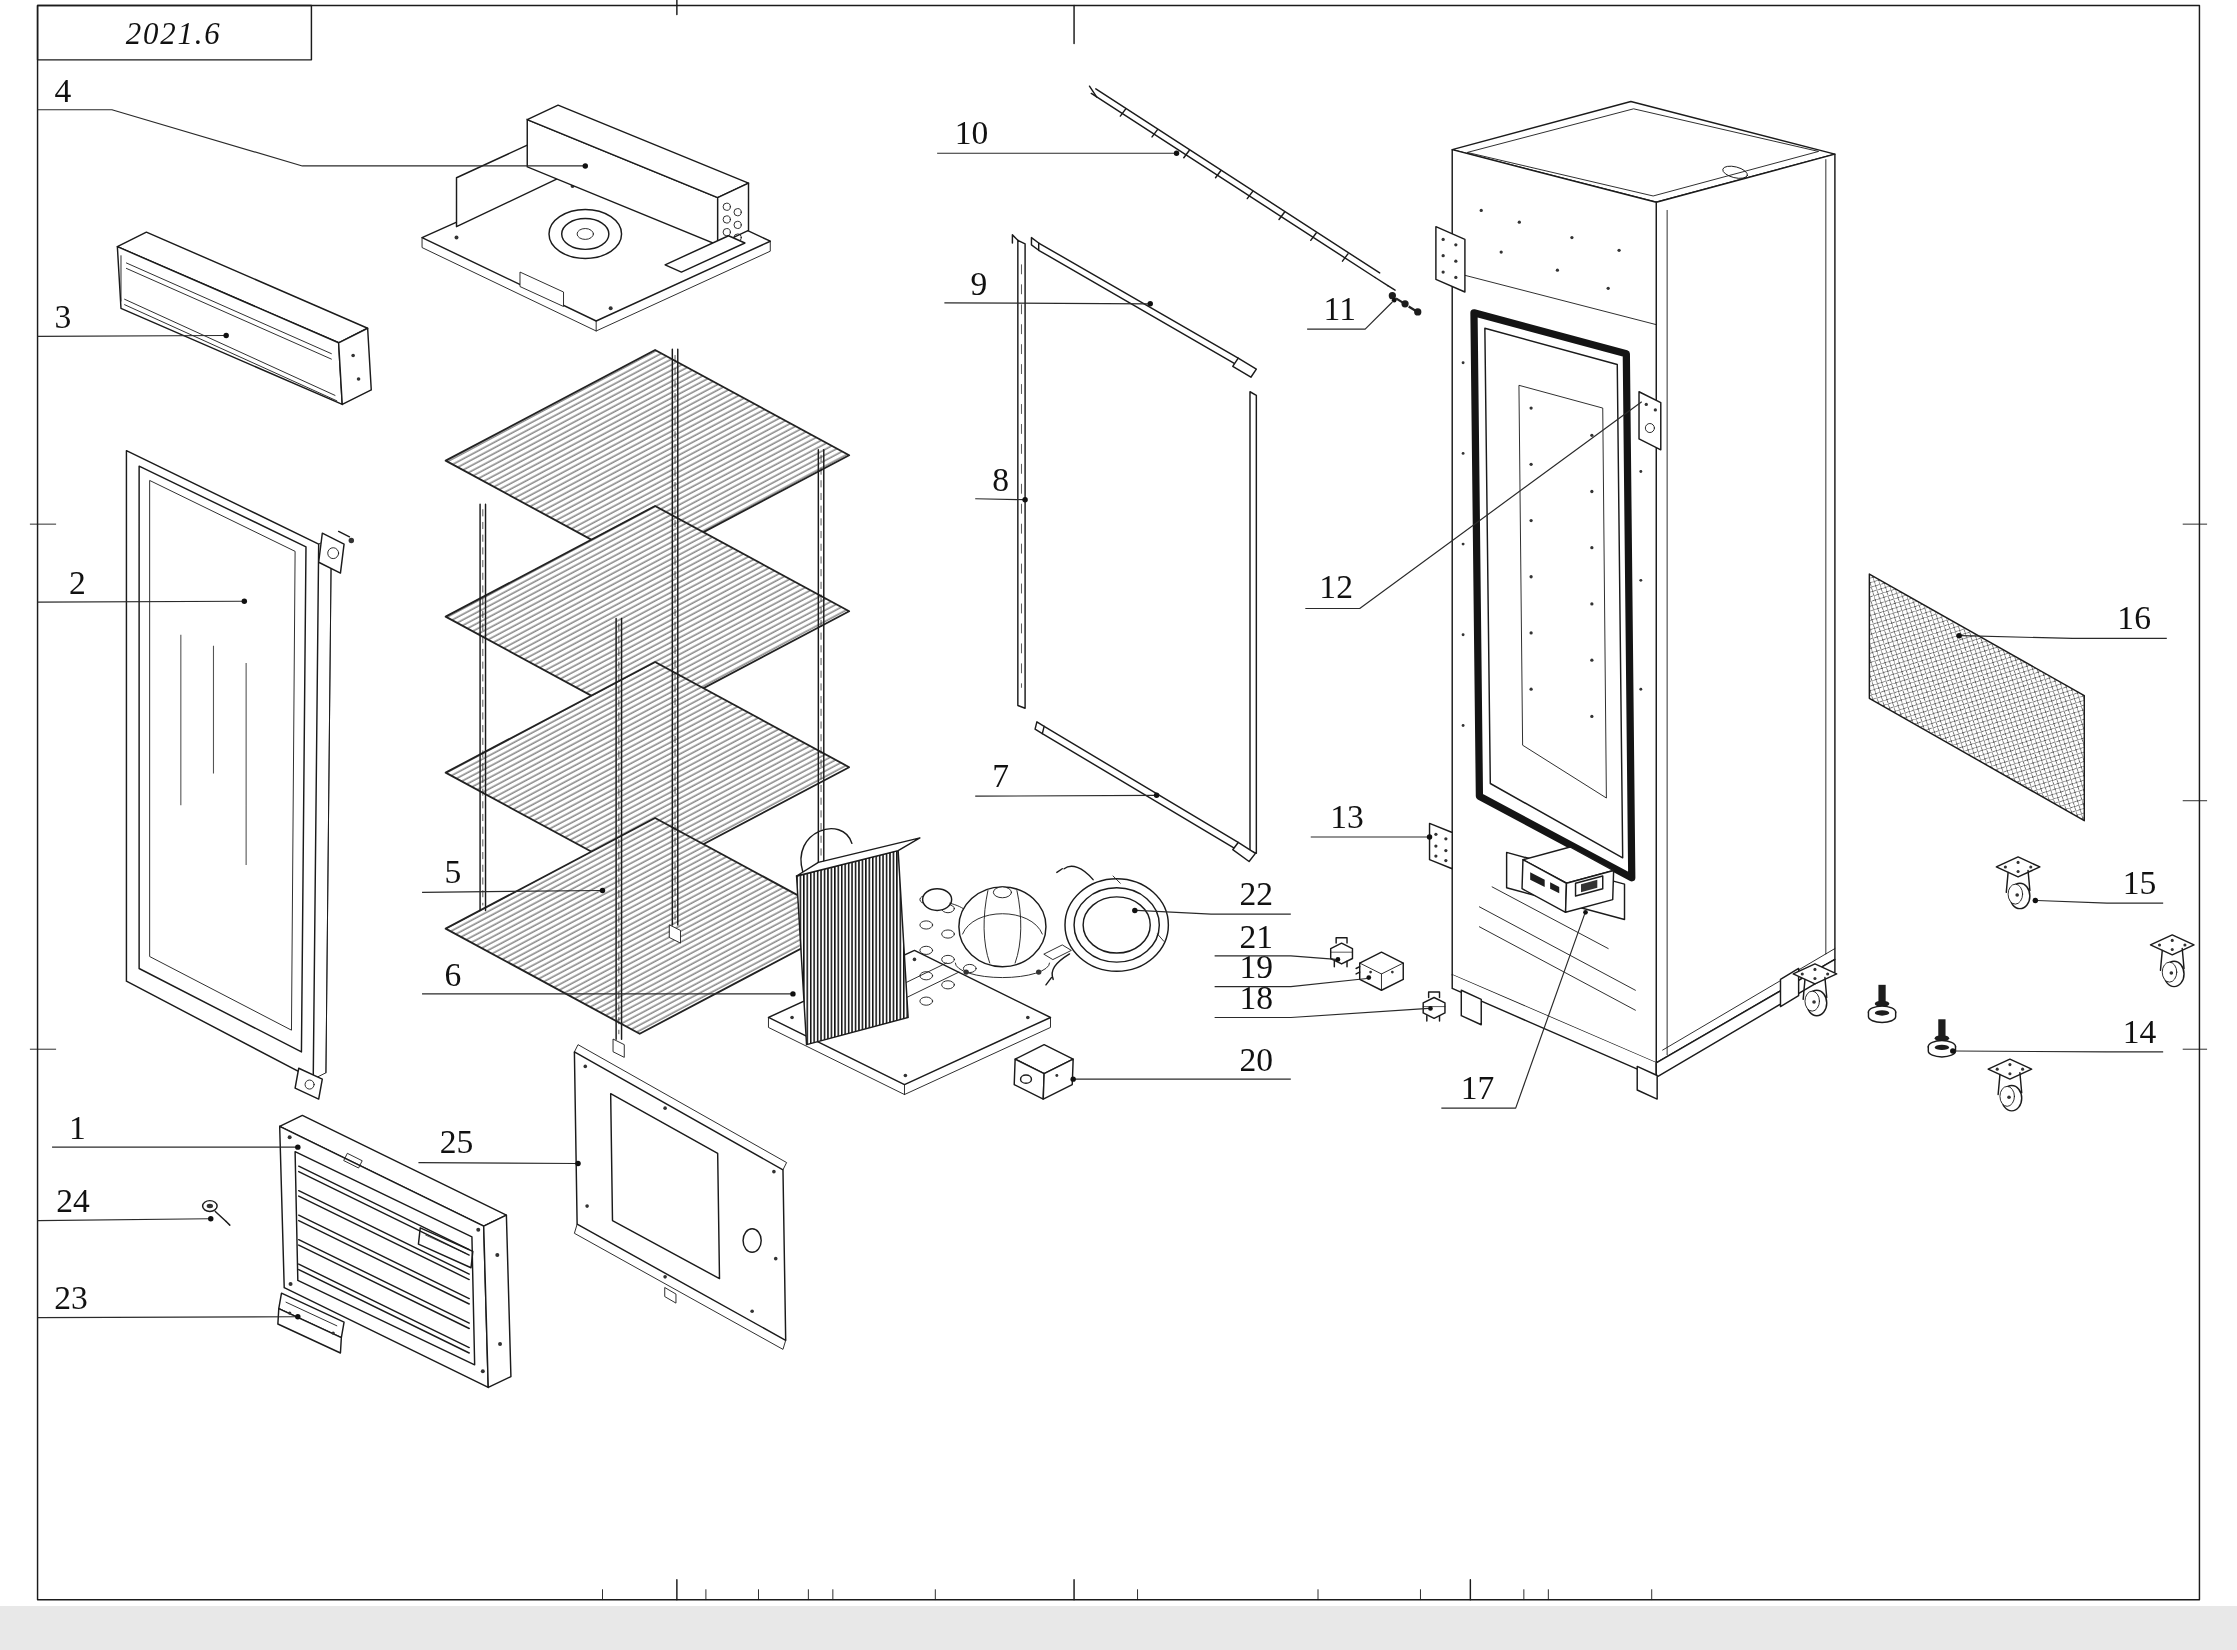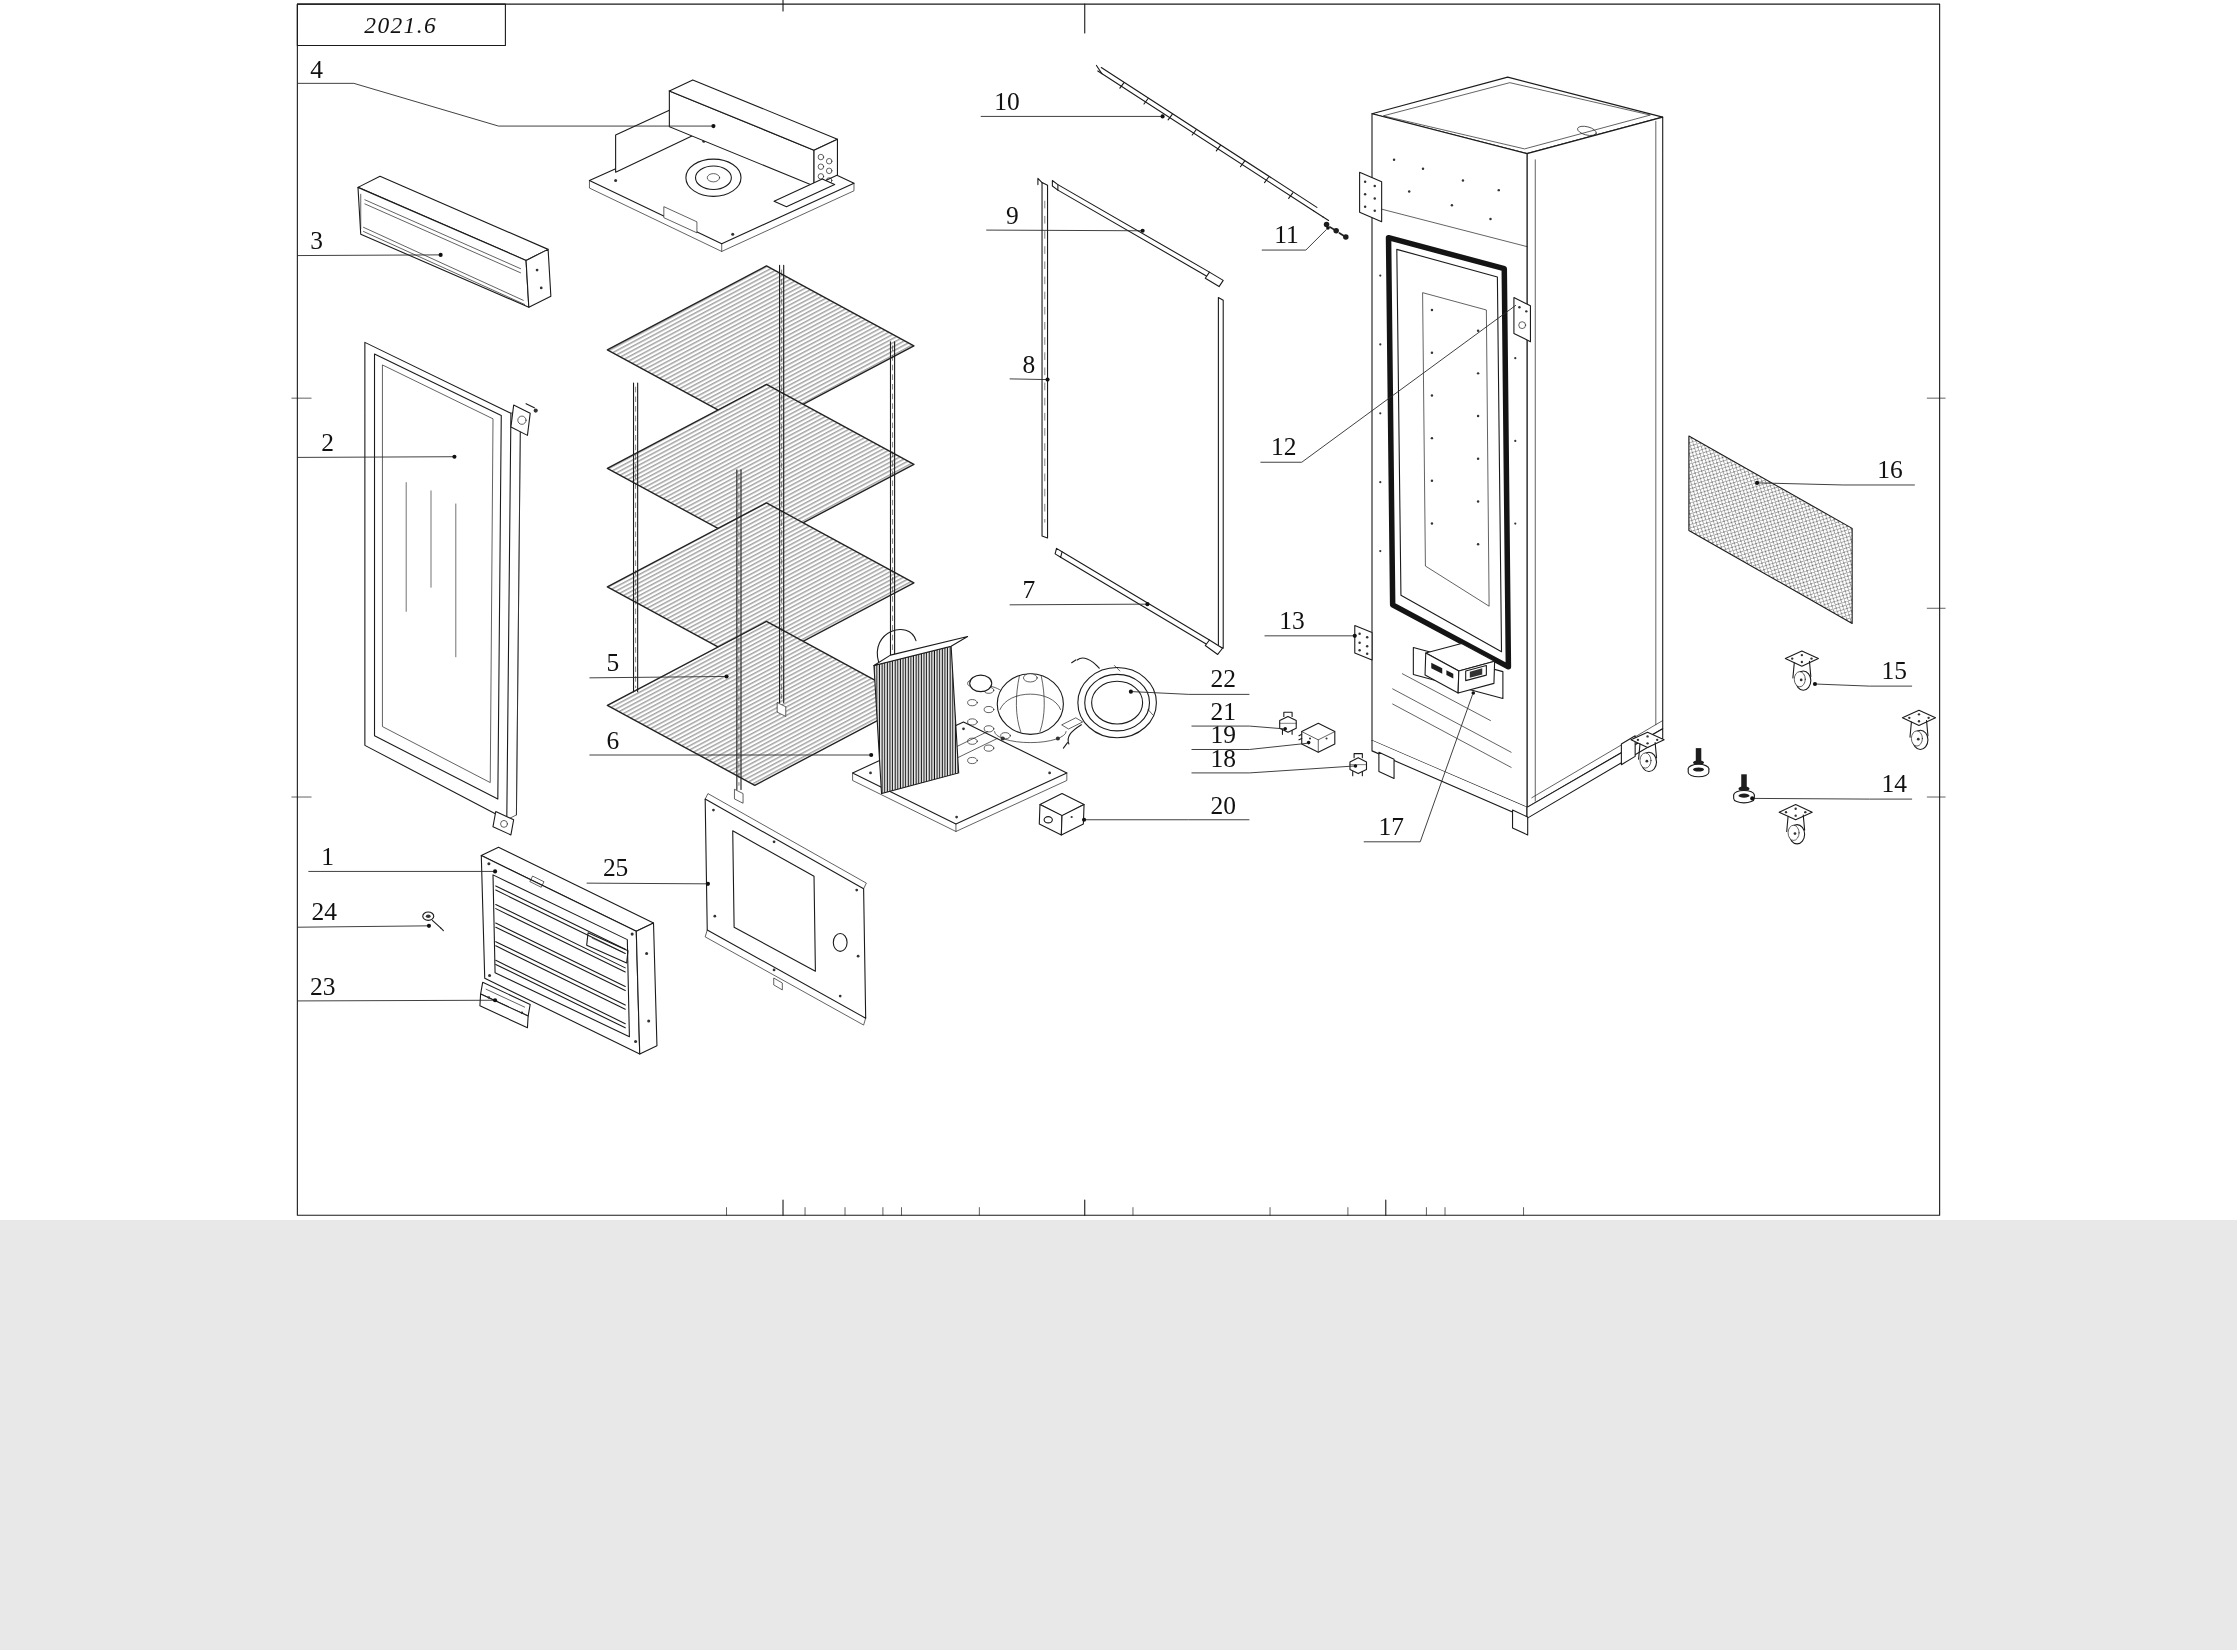--- a/index.html
+++ b/index.html
@@ -1,16 +1,16 @@
 <!DOCTYPE html>
 <html style="font-size:15px"><head>
 <meta charset="utf-8">
 <style>
   html,body{margin:0;padding:0;background:#e8e8e8;}
-  .sheet{width:2237px;height:1220px;background:#ffffff;position:relative;margin:0 auto;}
+  .sheet{width:2237px;height:1606px;background:#ffffff;position:relative;margin:0 auto;}
   svg{display:block;width:100%;height:100%;}
   svg *{vector-effect:none;}
   .ln{fill:none;stroke:#1b1b1b;stroke-width:1.6;stroke-linejoin:round;stroke-linecap:round;}
   .thin{stroke-width:1;}
   .hair{stroke-width:0.8;}
   .wfill{fill:#ffffff;}
   .leader{fill:none;stroke:#2a2a2a;stroke-width:1.3;stroke-linejoin:round;}
   .dot{fill:#111;stroke:none;}
   .num{font:400 37px "Liberation Serif", serif;fill:#111;stroke:none;text-anchor:middle;}
   .titleTxt{font:italic 400 34px "Liberation Serif", serif;fill:#111;stroke:none;text-anchor:middle;letter-spacing:2px;}

